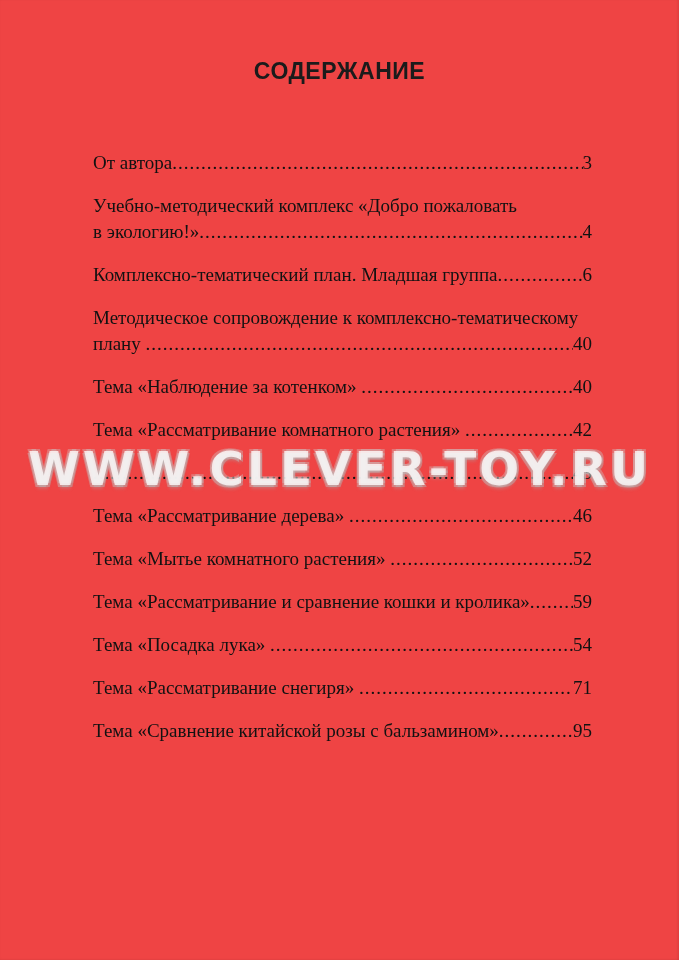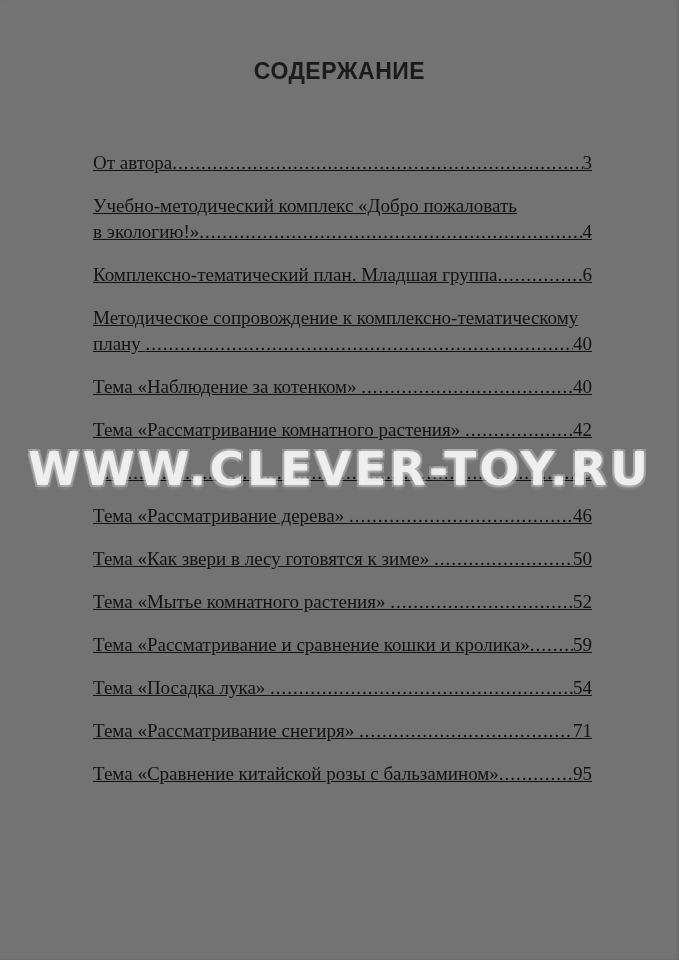--- a/index.html
+++ b/index.html
@@ -4,21 +4,21 @@
 <style>
   html, body {
     margin: 0;
     padding: 0;
     background: #ffffff;
   }
   .page {
     position: relative;
     width: 679px;
     height: 960px;
-    background: #737373;
+    background: #ef4444;
     overflow: hidden;
     font-family: "Liberation Serif", serif;
     box-shadow: inset -2px 0 2px rgba(0,0,0,0.05), inset 0 -1px 2px rgba(0,0,0,0.04);
   }
   .title {
     margin: 0;
     padding-top: 58px;
     text-align: center;
     font-family: "Liberation Sans", sans-serif;
     font-weight: bold;
@@ -34,21 +34,20 @@
     z-index: 1;
   }
   .entry {
     margin-bottom: 17px;
     font-size: 19px;
     line-height: 26px;
     color: #121212;
   }
   .entry-line {
     white-space: nowrap;
-    text-decoration: underline;
   }
   .entry-line.last {
     display: flex;
     align-items: baseline;
   }
   .t {
     white-space: pre;
     flex: 0 0 auto;
   }
   .leader {
@@ -144,27 +143,20 @@
       </div>
       <div class="entry">
         <div class="entry-line last">
           <span class="t">Тема «Рассматривание дерева» </span>
           <span class="leader"></span>
           <span class="pnum">46</span>
         </div>
       </div>
       <div class="entry">
         <div class="entry-line last">
-          <span class="t">Тема «Как звери в лесу готовятся к зиме» </span>
-          <span class="leader"></span>
-          <span class="pnum">50</span>
-        </div>
-      </div>
-      <div class="entry">
-        <div class="entry-line last">
           <span class="t">Тема «Мытье комнатного растения» </span>
           <span class="leader"></span>
           <span class="pnum">52</span>
         </div>
       </div>
       <div class="entry">
         <div class="entry-line last">
           <span class="t">Тема «Рассматривание и сравнение кошки и кролика»</span>
           <span class="leader"></span>
           <span class="pnum">59</span>

